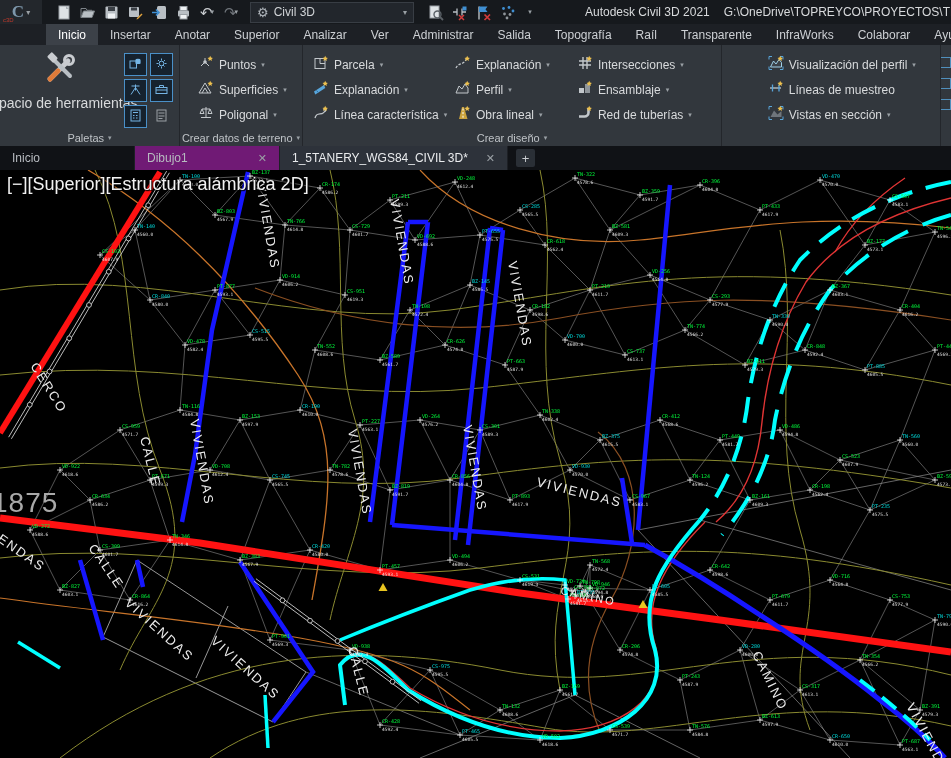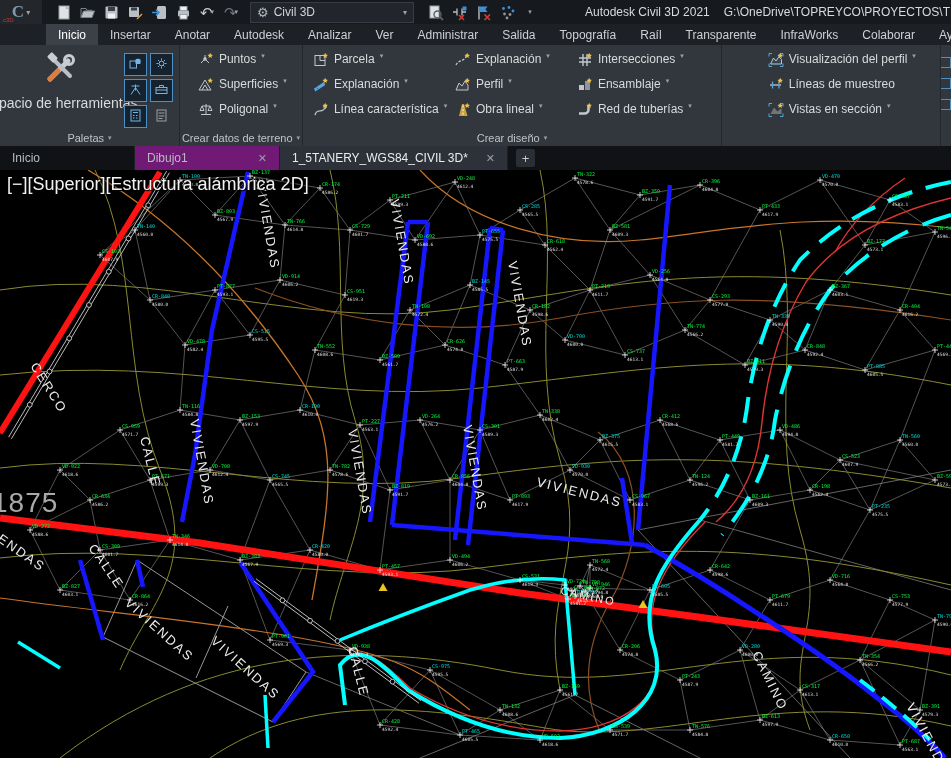--- a/index.html
+++ b/index.html
@@ -41,21 +41,21 @@
             color:#bfc3c7;cursor:pointer;gap:4px;}
   .pcaption .ccaret{font-size:7px;color:#9aa0a5;}
   .bigbtn{width:120px;display:flex;flex-direction:column;align-items:center;justify-content:flex-start;
           padding-top:6px;cursor:pointer;}
   .bigbtn .blabel{font-size:14px;color:#d8dadc;margin-top:6px;white-space:nowrap;}
   .togglegrid{display:grid;grid-template-columns:23px 23px;grid-auto-rows:23px;gap:3px;margin:8px 6px 0 4px;}
   .tgl{width:23px;height:23px;box-sizing:border-box;display:flex;align-items:center;justify-content:center;
        cursor:pointer;border:1px solid transparent;}
   .tgl.on{border-color:#4a90c8;background:#16222e;}
   .rows{display:flex;flex-direction:column;justify-content:flex-start;padding-top:7px;}
-  .rbtn{height:25px;display:flex;gap:5px;cursor:pointer;padding:0 6px;white-space:nowrap;}
+  .rbtn{height:25px;display:flex;align-items:center;gap:5px;cursor:pointer;padding:0 6px;white-space:nowrap;}
   .rlabel{font-size:12px;color:#d8dadc;}
   .rcaret{font-size:7px;color:#9aa0a5;}
   .cols{display:flex;}
   .edgestrip{width:11px;display:flex;flex-direction:column;align-items:flex-start;gap:10px;padding-top:12px;}
   .edgeic{width:9px;height:9px;border:1px solid #58a6dc;border-left:none;opacity:.8;}
   
   .doctabs{position:absolute;top:146px;left:0;width:951px;height:24px;background:#101216;display:flex;align-items:stretch;}
   .dtab{display:flex;align-items:center;font-size:12px;color:#b7bbc0;padding:0 12px;cursor:pointer;gap:18px;border-right:1px solid #1d2025;}
   .dtab.start{width:110px;}
   .dtab.mid{width:120px;justify-content:space-between;background:#701a75;}
@@ -197,21 +197,21 @@
     <div class="titletext">
       <span>Autodesk Civil 3D 2021</span>
       <span class="doc">G:\OneDrive\TOPREYCO\PROYECTOS\TPC-2</span>
     </div>
   </div>
 
   <div class="ribbontabs">
     <span class="rtab active">Inicio</span>
     <span class="rtab">Insertar</span>
     <span class="rtab">Anotar</span>
-    <span class="rtab">Autodesk</span>
+    <span class="rtab">Superior</span>
     <span class="rtab">Analizar</span>
     <span class="rtab">Ver</span>
     <span class="rtab">Administrar</span>
     <span class="rtab">Salida</span>
     <span class="rtab">Topografía</span>
     <span class="rtab">Raíl</span>
     <span class="rtab">Transparente</span>
     <span class="rtab">InfraWorks</span>
     <span class="rtab">Colaborar</span>
     <span class="rtab">Ayuda</span>

